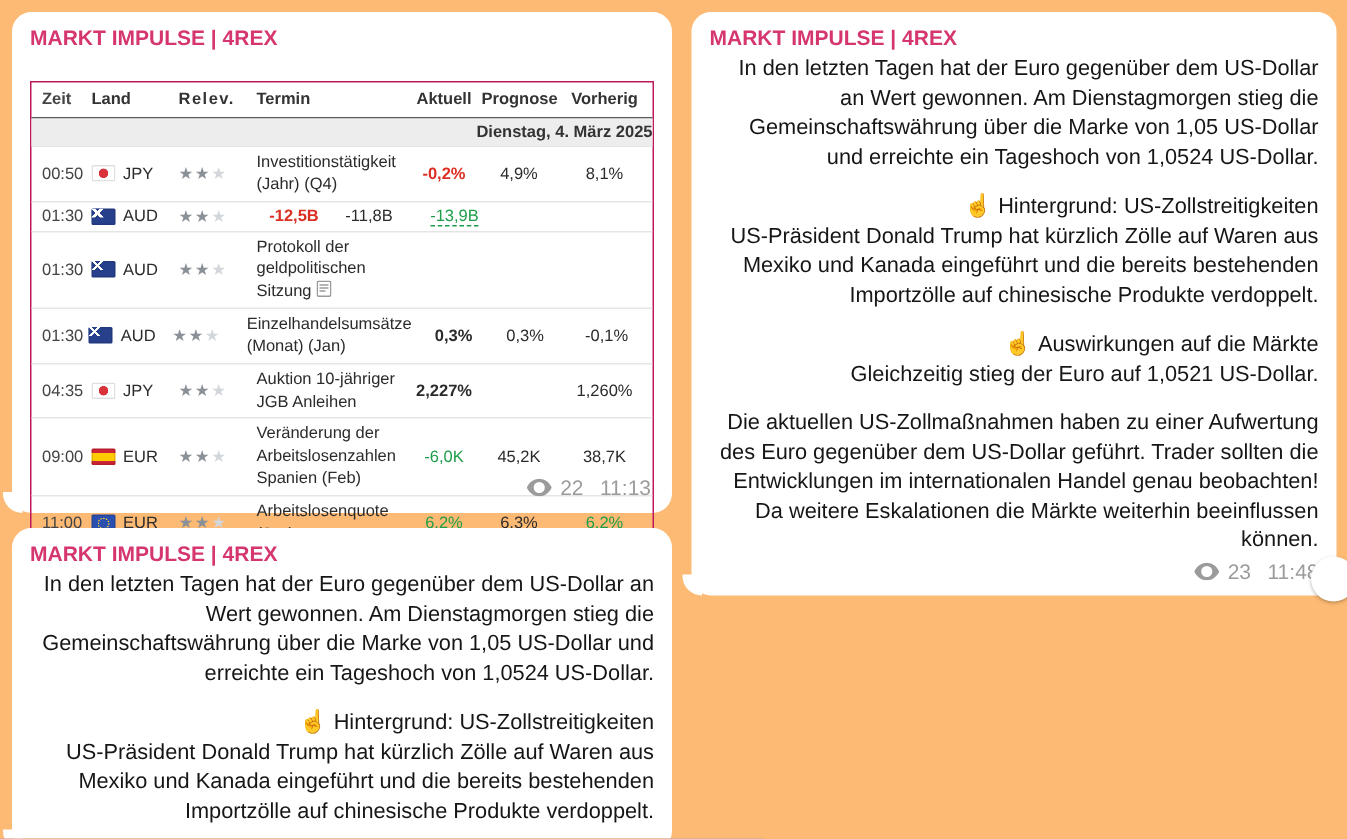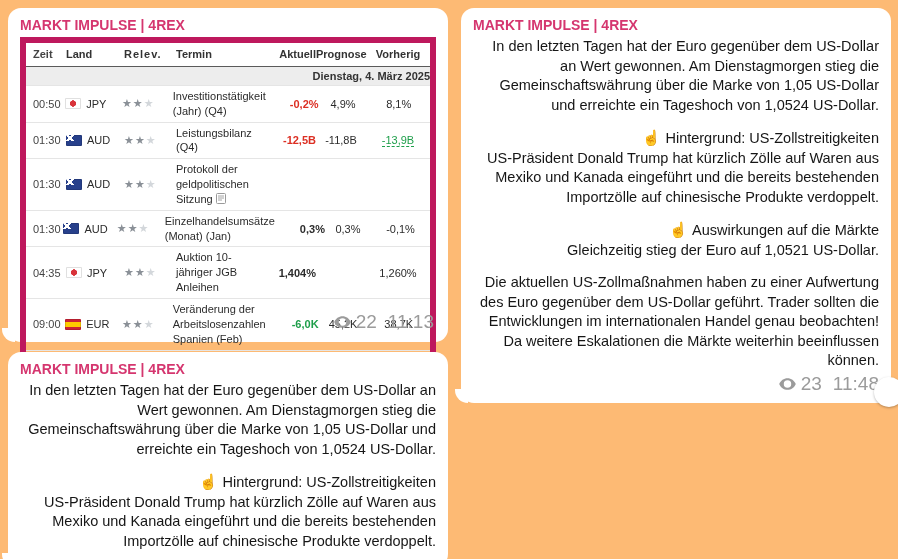--- a/index.html
+++ b/index.html
@@ -10,36 +10,36 @@
           padding:9px 12px 8px 12px;color:#1a1a1a;}
   .bubble::before{content:"";position:absolute;left:-6px;bottom:0;width:13px;height:14px;
           background:#fff;border-bottom-left-radius:14px;}
   .b1{left:8px;top:8px;width:440px;height:334px;}
   .b2{left:8px;top:352px;width:440px;min-height:215px;}
   .b3{left:461px;top:8px;width:430px;}
 
   .chan-title{color:#d5366f;font-weight:bold;font-size:14px;margin-bottom:4px;cursor:pointer;}
 
   
-  .cal{border:6px solid #be185d;font-size:11px;color:#2b2b2b;margin-top:4px;}
+  .cal{border:1px solid #be185d;font-size:11px;color:#2b2b2b;margin-top:21px;}
   .row{display:flex;align-items:center;padding:3px 0;border-top:1px solid #e5e5e5;}
   .thead{display:flex;align-items:center;padding:4px 0;font-weight:bold;color:#333;
          border-bottom:1px solid #5a5a5a;}
   .thead .c-a,.thead .c-p,.thead .c-v{font-weight:bold;}
   .date-row{background:#ededed;text-align:right;font-weight:bold;color:#333;
             padding:3px 0;border-bottom:0;}
   .c-time{width:40px;padding-left:7px;box-sizing:border-box;color:#444;}
   .c-land{width:58px;display:flex;align-items:center;gap:5px;}
   .c-rel{width:52px;letter-spacing:1px;}
   .c-term{flex:1;padding-right:4px;line-height:1.35;}
-  .c-a{width:50px;text-align:right;}
+  .c-a{width:50px;text-align:center;}
   .c-p{width:50px;text-align:center;}
   .c-v{width:64px;text-align:center;}
   .v-red{color:#dc2f23;font-weight:bold;}
-  .v-green{color:#1e9e4a;font-weight:bold;}
+  .v-green{color:#1e9e4a;font-weight:normal;}
   .v-bold{font-weight:bold;}
   .v-green-u{color:#1e9e4a;}
   .v-green-u span{border-bottom:1px dashed #1e9e4a;padding-bottom:0px;}
 
   .star{font-size:11px;}
   .star.f{color:#8a9097;}
   .star.e{color:#d3d7db;}
 
   .flag{position:relative;display:inline-block;width:16px;height:11px;border-radius:1px;
         box-shadow:inset 0 0 0 1px rgba(0,0,0,.12);overflow:hidden;flex:none;}
@@ -59,21 +59,21 @@
 
   
   .msg{font-size:14.5px;line-height:19.5px;color:#161616;text-align:right;}
   .para{margin:0 0 13px 0;}
   .para:last-child{margin-bottom:0;}
   .note{margin-top:7px;padding-right:96px;font-size:14.5px;line-height:19.5px;}
   .emoji{display:inline-block;}
   .hand{color:#eda72e;font-size:15px;margin-right:4px;}
   .warn{color:#f1b211;font-size:15px;margin-right:4px;}
 
-  .meta{display:flex;align-items:center;gap:5px;color:#9b9b9b;font-size:19px;}
+  .meta{display:flex;align-items:center;gap:5px;color:#9b9b9b;font-size:14px;}
   .meta .views{margin-right:6px;}
   .meta-abs{position:absolute;right:14px;bottom:9px;}
   .meta-row{justify-content:flex-end;margin-top:2px;}
   .eye{display:inline-block;vertical-align:-1px;}
 
   .reaction{position:absolute;right:-13px;bottom:-4px;width:30px;height:30px;border-radius:50%;
             background:#fff;box-shadow:0 1px 2.5px rgba(0,0,0,.28);display:flex;
             align-items:center;justify-content:center;cursor:pointer;}
   .icon-line{display:block;margin-top:2px;}
 </style>
@@ -110,21 +110,20 @@
         <div class="c-v">8,1%</div>
       </div>
 
       <div class="row">
         <div class="c-time">01:30</div>
         <div class="c-land">
             <span class="flag flag-aud"></span>
             <span>AUD</span>
           </div>
         <div class="c-rel"><span class="star f">★</span><span class="star f">★</span><span class="star e">★</span></div>
-        <div class="c-term">Leistungsbilanz (Q4)</div>
         <div class="c-a v-red">-12,5B</div>
         <div class="c-p">-11,8B</div>
         <div class="c-v v-green-u"><span>-13,9B</span></div>
       </div>
 
       <div class="row">
         <div class="c-time">01:30</div>
         <div class="c-land">
             <span class="flag flag-aud"></span>
             <span>AUD</span>
@@ -155,21 +154,21 @@
       </div>
 
       <div class="row">
         <div class="c-time">04:35</div>
         <div class="c-land">
             <span class="flag flag-jpy"></span>
             <span>JPY</span>
           </div>
         <div class="c-rel"><span class="star f">★</span><span class="star f">★</span><span class="star e">★</span></div>
         <div class="c-term">Auktion 10-jähriger JGB Anleihen</div>
-        <div class="c-a v-bold">1,404%</div>
+        <div class="c-a v-bold">2,227%</div>
         <div class="c-p"></div>
         <div class="c-v">1,260%</div>
       </div>
 
       <div class="row">
         <div class="c-time">09:00</div>
         <div class="c-land">
             <span class="flag flag-esp"></span>
             <span>EUR</span>
           </div>

